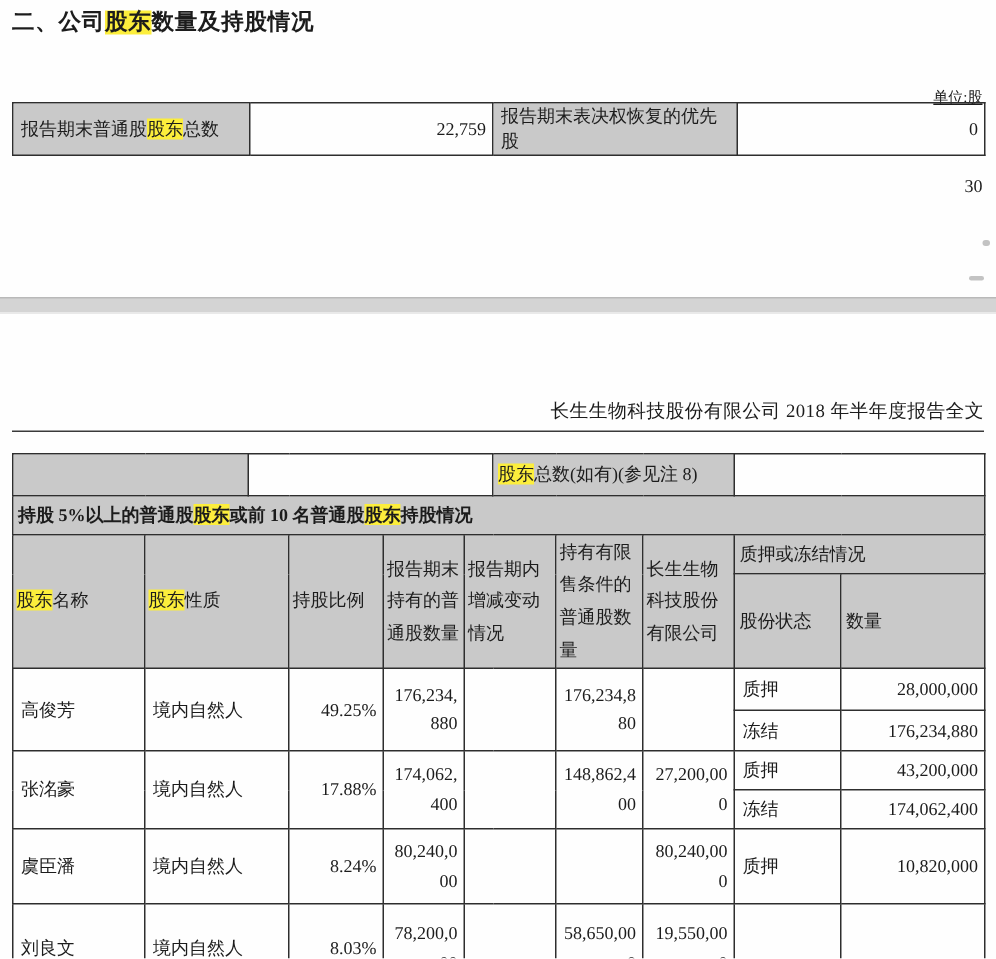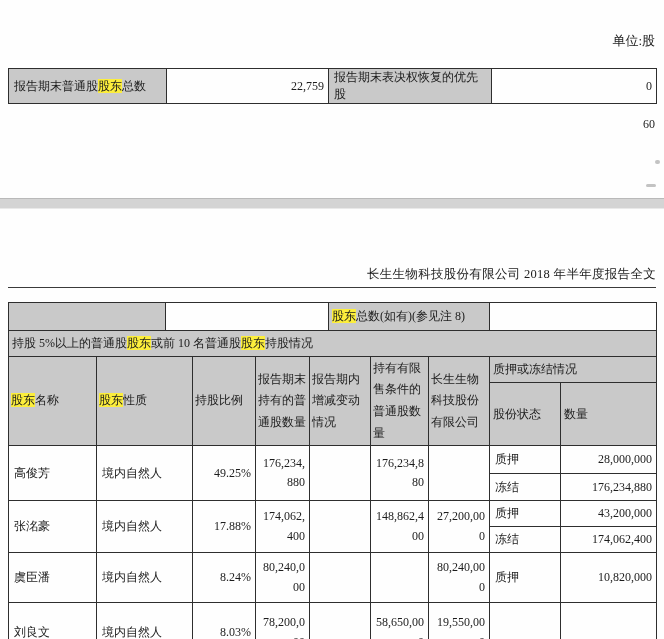--- a/index.html
+++ b/index.html
@@ -2,76 +2,77 @@
 <html><head>
 <meta charset="utf-8">
 <style>
   html,body{margin:0;padding:0;background:#ffffff;}
   .page{
     position:relative;width:664px;height:639px;overflow:hidden;background:#fefefe;
     font-family:"Liberation Serif","DejaVu Serif",serif;color:#1c1c1c;
   }
   mark{background:#fcee3c;color:inherit;padding:0;}
   .sec-title{position:absolute;left:8px;top:5px;font-size:15px;font-weight:bold;letter-spacing:.5px;}
-  .unit-note{position:absolute;right:9px;top:32px;font-size:13px;}
+  .unit-note{position:absolute;right:9px;top:58px;font-size:10px;text-decoration:underline;}
   table{border-collapse:collapse;table-layout:fixed;border-radius:17px;}
   td{border:1px solid #2e2e2e;font-size:12px;padding:0 3px;overflow:hidden;vertical-align:middle;}
   .t1{position:absolute;left:8px;top:68px;width:648px;}
   .t1 td{height:25px;}
   .g{background:#c9c9c9;}
   .lab{text-align:left;padding-left:5px;}
   .num{text-align:right;padding-right:4px;}
   .brk{word-break:break-all;line-height:1.6;}
   .c{text-align:left;}
   .pageno{position:absolute;right:9px;top:117px;font-size:12px;}
   .artifact{position:absolute;background:#c3c3c3;border-radius:2px;}
   .a1{right:4px;top:160px;width:5px;height:4px;}
   .a2{right:8px;top:184px;width:10px;height:3px;}
   .divider{position:absolute;left:0;top:198px;width:664px;height:9px;background:#d4d4d4;border-top:1px solid #b9b9b9;border-bottom:1px solid #e9e9e9;}
   .report-header{position:absolute;right:8px;top:266px;font-size:12.5px;letter-spacing:.3px;}
   .header-rule{position:absolute;left:8px;top:287px;width:648px;height:1px;background:#3a3a3a;}
   .t2{position:absolute;left:8px;top:302px;width:648px;}
   .hc{line-height:1.8;padding:0 2px;}
   .ra{height:28px;}
-  .rb{height:26px;}
+  .rb{height:26px;font-weight:bold;}
   .h1{height:26px;}
   .h2{height:63px;}
   .r1a{height:28px;}
   .r1b{height:27px;}
   .r2a{height:26px;}
   .r2b{height:26px;}
   .r3{height:50px;}
   .r4{height:60px;}
 </style>
 </head>
 <body>
 
 <div class="page">
 
+  <div class="sec-title"><span>二、公司</span><mark>股东</mark><span>数量及持股情况</span></div>
 
   <div class="unit-note">单位:股</div>
 
   <table class="t1">
     <colgroup>
         <col style="width:158px">
         <col style="width:162px">
         <col style="width:163px">
         <col style="width:165px">
       </colgroup>
     <tbody>
         <tr>
       <td class="g lab"><span>报告期末普通股</span><mark>股东</mark><span>总数</span></td>
       <td class="num">22,759</td>
       <td class="g lab">报告期末表决权恢复的优先股</td>
       <td class="num">0</td>
     </tr>
   </tbody>
     </table>
 
-  <div class="pageno">60</div>
+  <div class="pageno">30</div>
   <div class="artifact a1"></div>
   <div class="artifact a2"></div>
 
   <div class="divider"></div>
 
   <div class="report-header">长生生物科技股份有限公司 2018 年半年度报告全文</div>
   <div class="header-rule"></div>
 
   <table class="t2">
     <colgroup>

